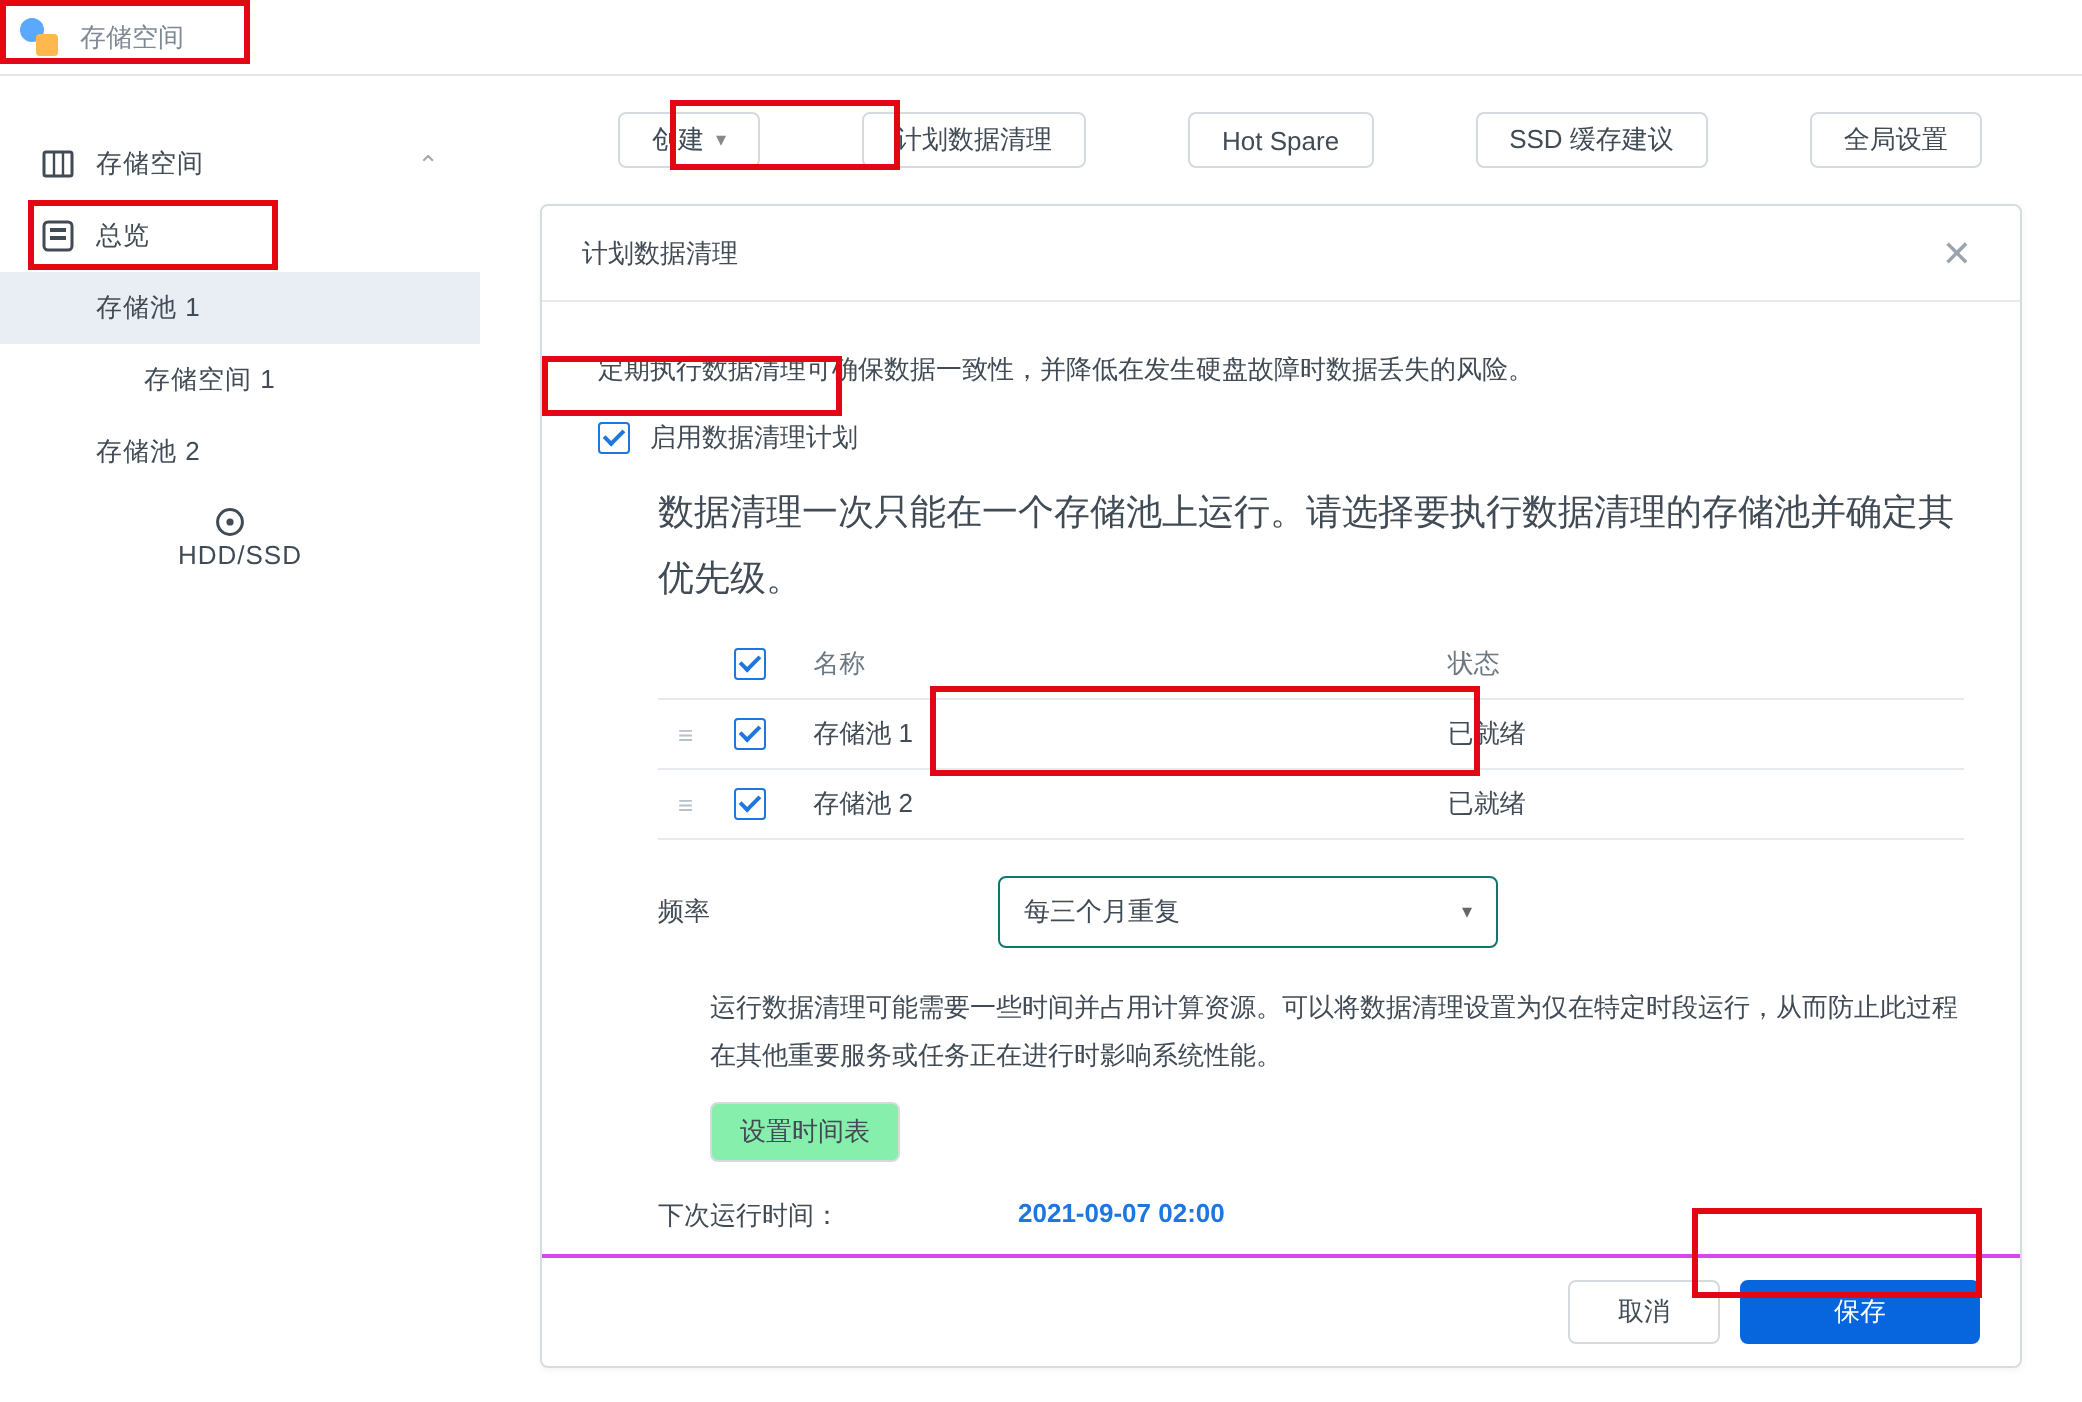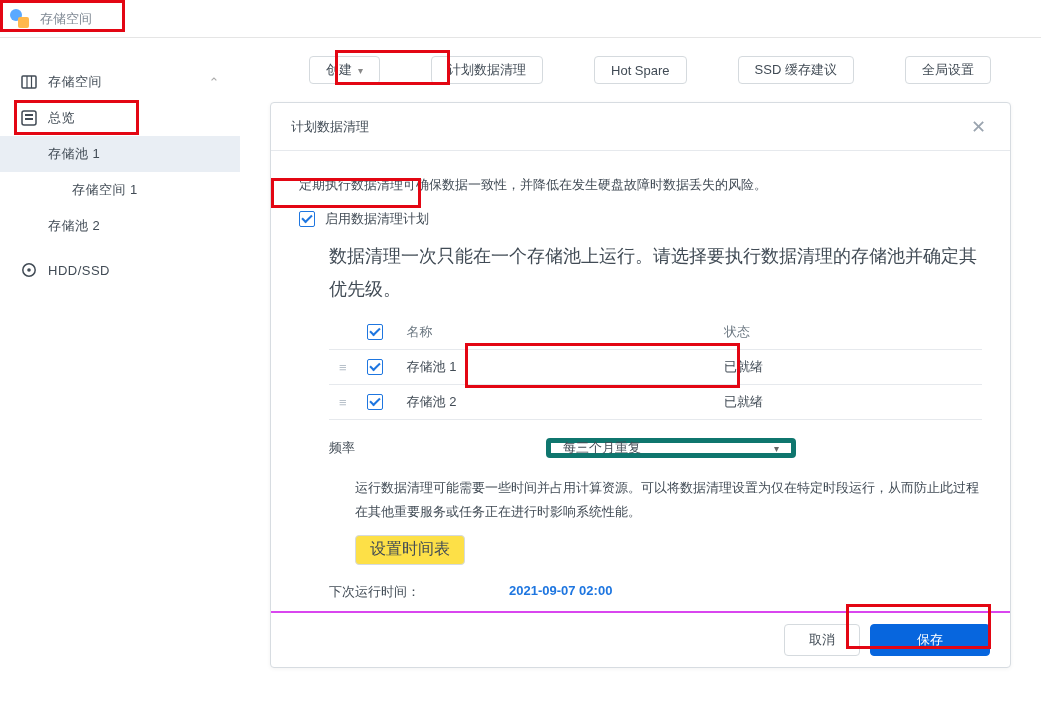--- a/index.html
+++ b/index.html
@@ -43,26 +43,26 @@
     .hint { font-size: 18px; line-height: 1.8; margin-bottom: 10px; }
 
     table.pools { width: 100%; border-collapse: collapse; margin-bottom: 18px; }
     table.pools th, table.pools td { text-align: left; font-weight: normal; font-size: 13px; border-bottom: 1px solid #e6e9ed; padding: 8px 10px; }
     table.pools th { color: #6c7882; }
     .drag { color: #b8c1ca; cursor: grab; width: 20px; text-align: center; }
     .chcell { width: 40px; }
 
     .freq-row { display: flex; align-items: center; margin-bottom: 18px; }
     .freq-label { width: 170px; }
-    .select { border: 5px solid #0f766e; border-radius: 4px; height: 20px; display: flex; align-items: center; padding: 0 12px; min-width: 250px; cursor: pointer; justify-content: space-between; margin-left: 47px; }
+    .select { border: 1px solid #0f766e; border-radius: 4px; height: 36px; display: flex; align-items: center; padding: 0 12px; min-width: 250px; cursor: pointer; justify-content: space-between; }
     .select .caret2 { color: #666; font-size: 10px; }
 
     .sub-desc { font-size: 13px; line-height: 1.8; margin: 8px 0 12px 26px; color: #414B55; }
 
-    .small-btn { height: 30px; border: 1px solid #d5dade; border-radius: 4px; background: #fde047; padding: 0 14px; font-size: 16px; color: #414B55; cursor: pointer; }
+    .small-btn { height: 30px; border: 1px solid #d5dade; border-radius: 4px; background: #86efac; padding: 0 14px; font-size: 13px; color: #414B55; cursor: pointer; }
 
     .next-row { display: flex; margin-top: 18px; font-size: 13px; }
     .next-row .nlabel { width: 180px; }
     .next-row .ntime { color: #1e76e0; font-weight: bold; }
 
     .dlg-foot { border-top: 2px solid #d946ef; height: 56px; display: flex; align-items: center; justify-content: flex-end; padding: 0 20px; gap: 10px; }
     .btn { height: 32px; border-radius: 4px; font-size: 13px; padding: 0 24px; cursor: pointer; border: 1px solid #d5dade; background: #fff; color: #414B55; }
     .btn.primary { background: #0766de; color: #fff; border-color: #0766de; min-width: 120px; }
 
     .hl { position: absolute; border: 3px solid #e30613; pointer-events: none; }
@@ -114,21 +114,21 @@
     <div class="side-item lvl2 active">
       <span>存储池 1</span>
     </div>
     <div class="side-item lvl3">
       <span>存储空间 1</span>
     </div>
     <div class="side-item lvl2">
       <span>存储池 2</span>
     </div>
 
-    <div class="side-item" style="margin-top:8px;">
+    <div class="side-item" style="margin-top:8px;flex-direction:column;">
       <span class="s-icon">
         <svg width="16" height="16" viewBox="0 0 16 16">
             <circle cx="8" cy="8" r="6.2" fill="none" stroke="#414B55" stroke-width="1.5"></circle>
             <circle cx="8" cy="8" r="1.8" fill="#414B55"></circle>
           </svg>
       </span>
       <span>HDD/SSD</span>
     </div>
   </div>
 

